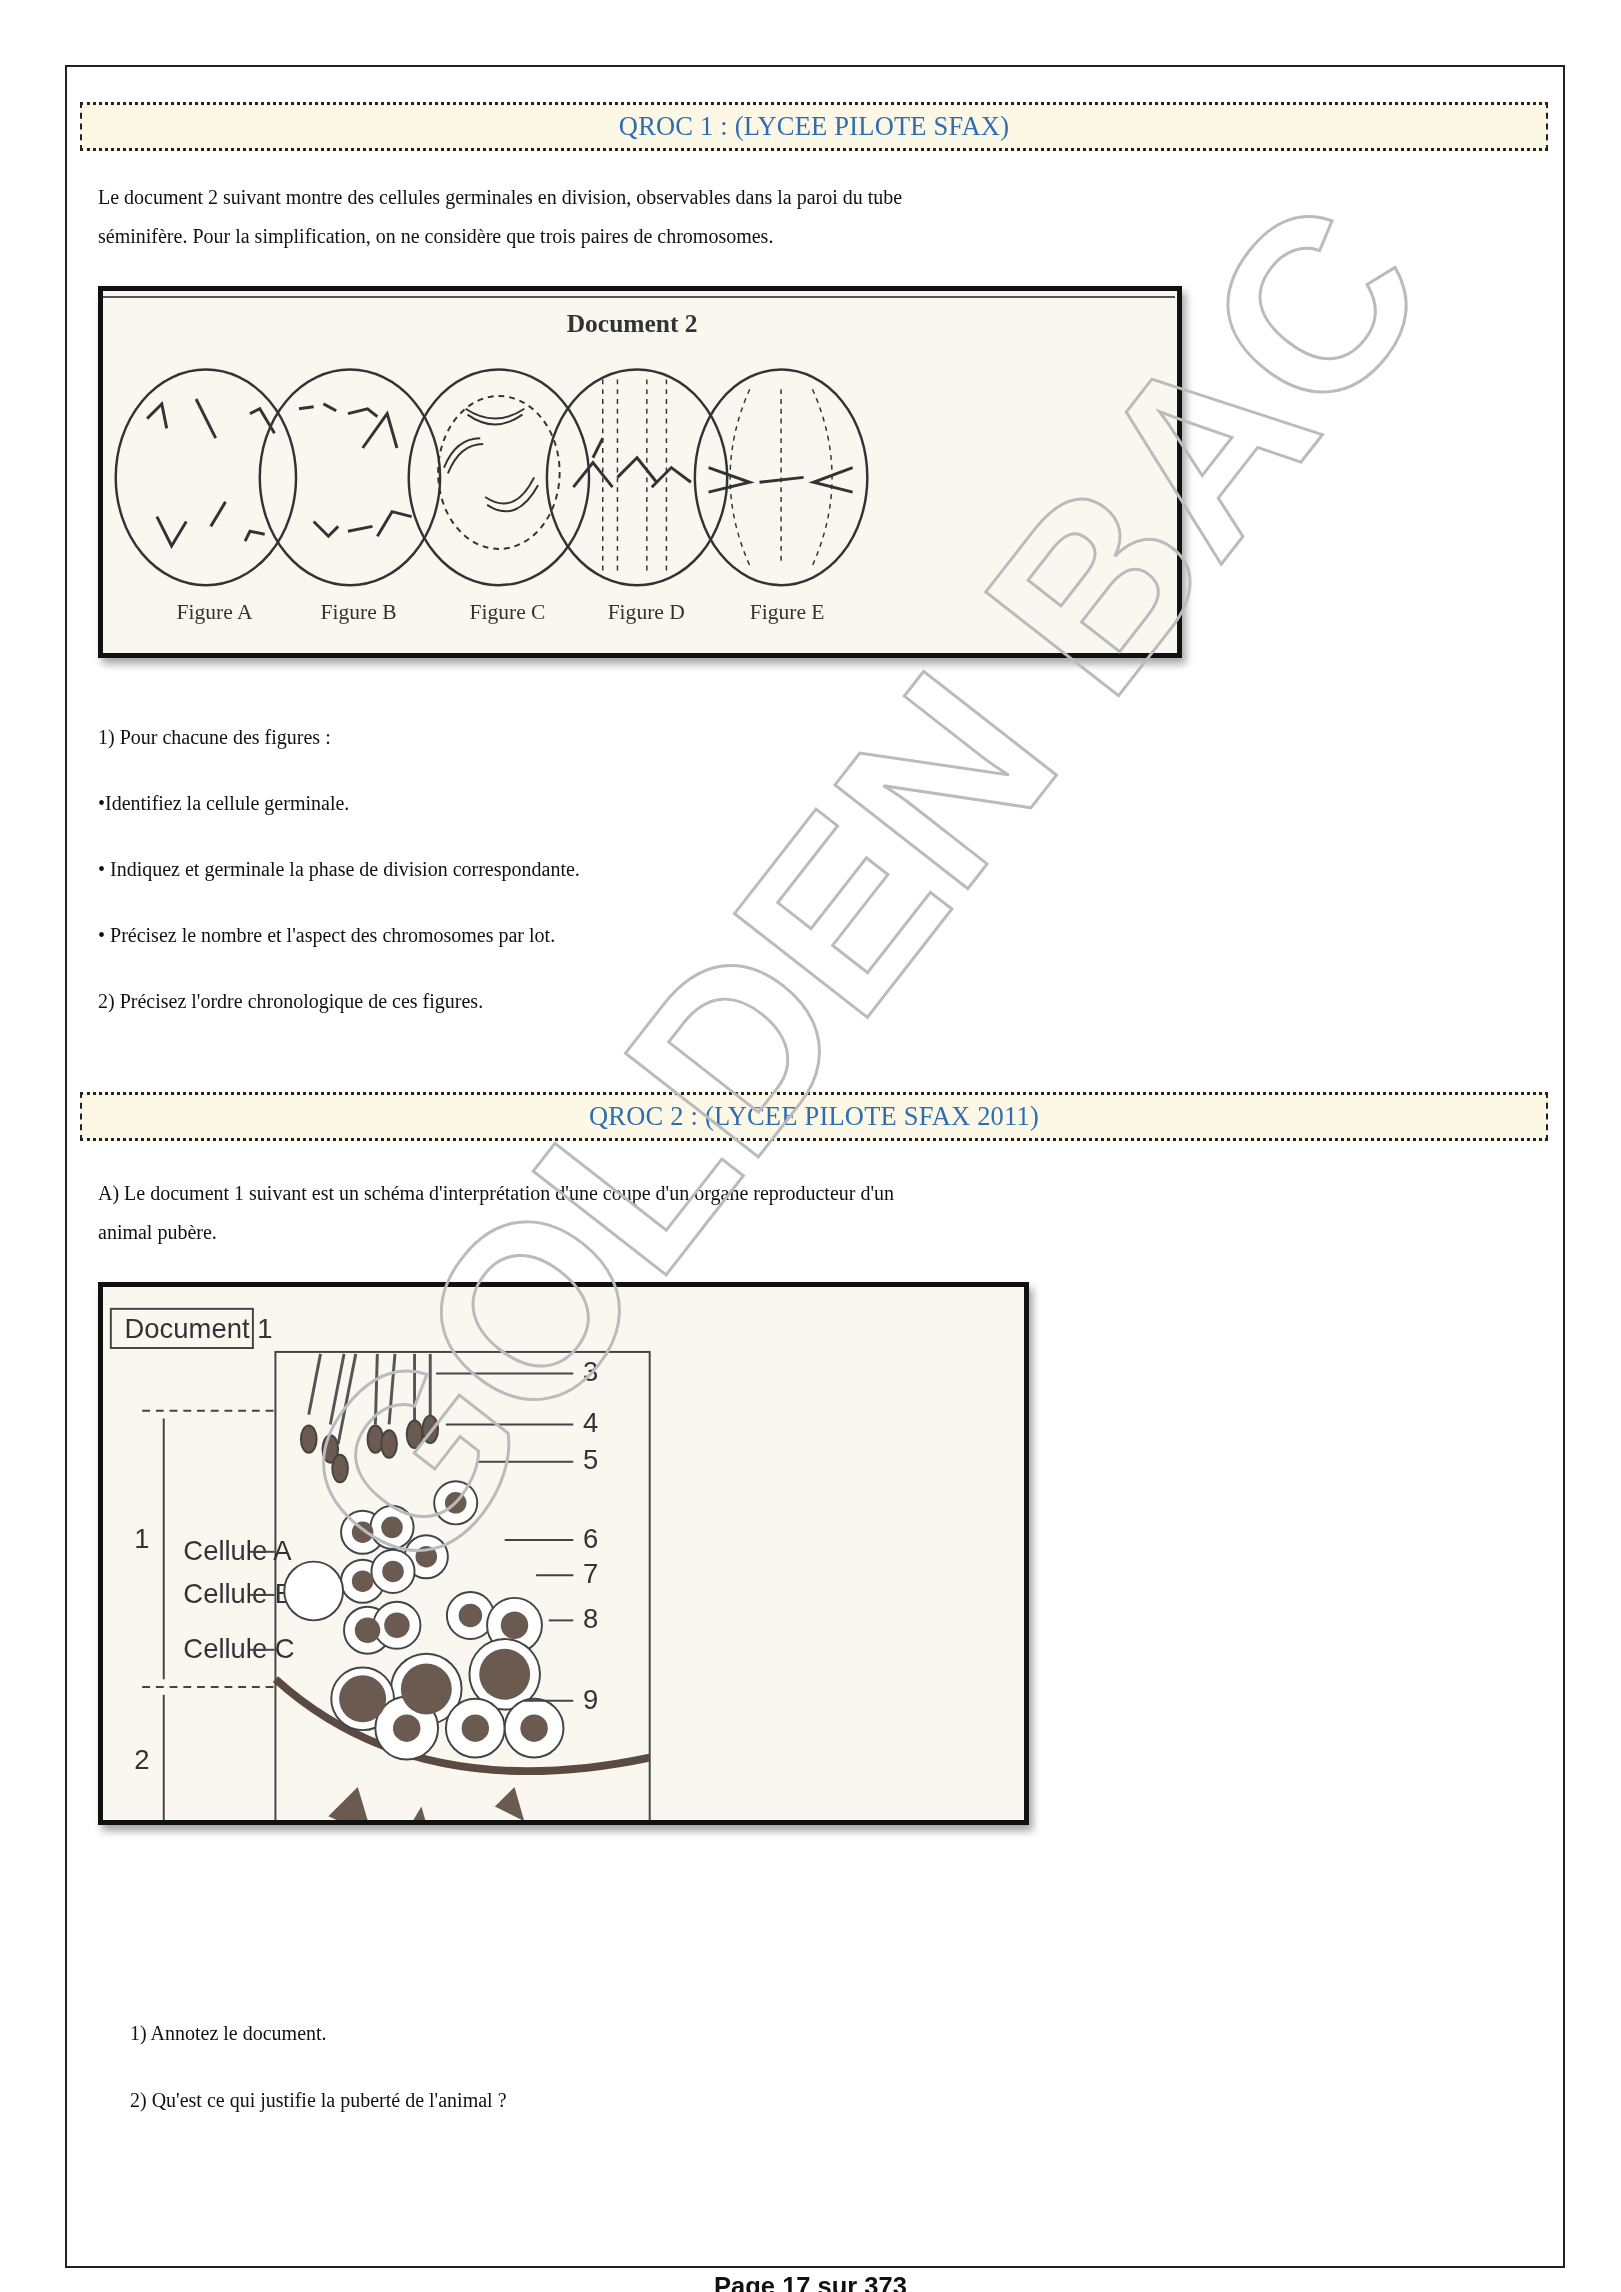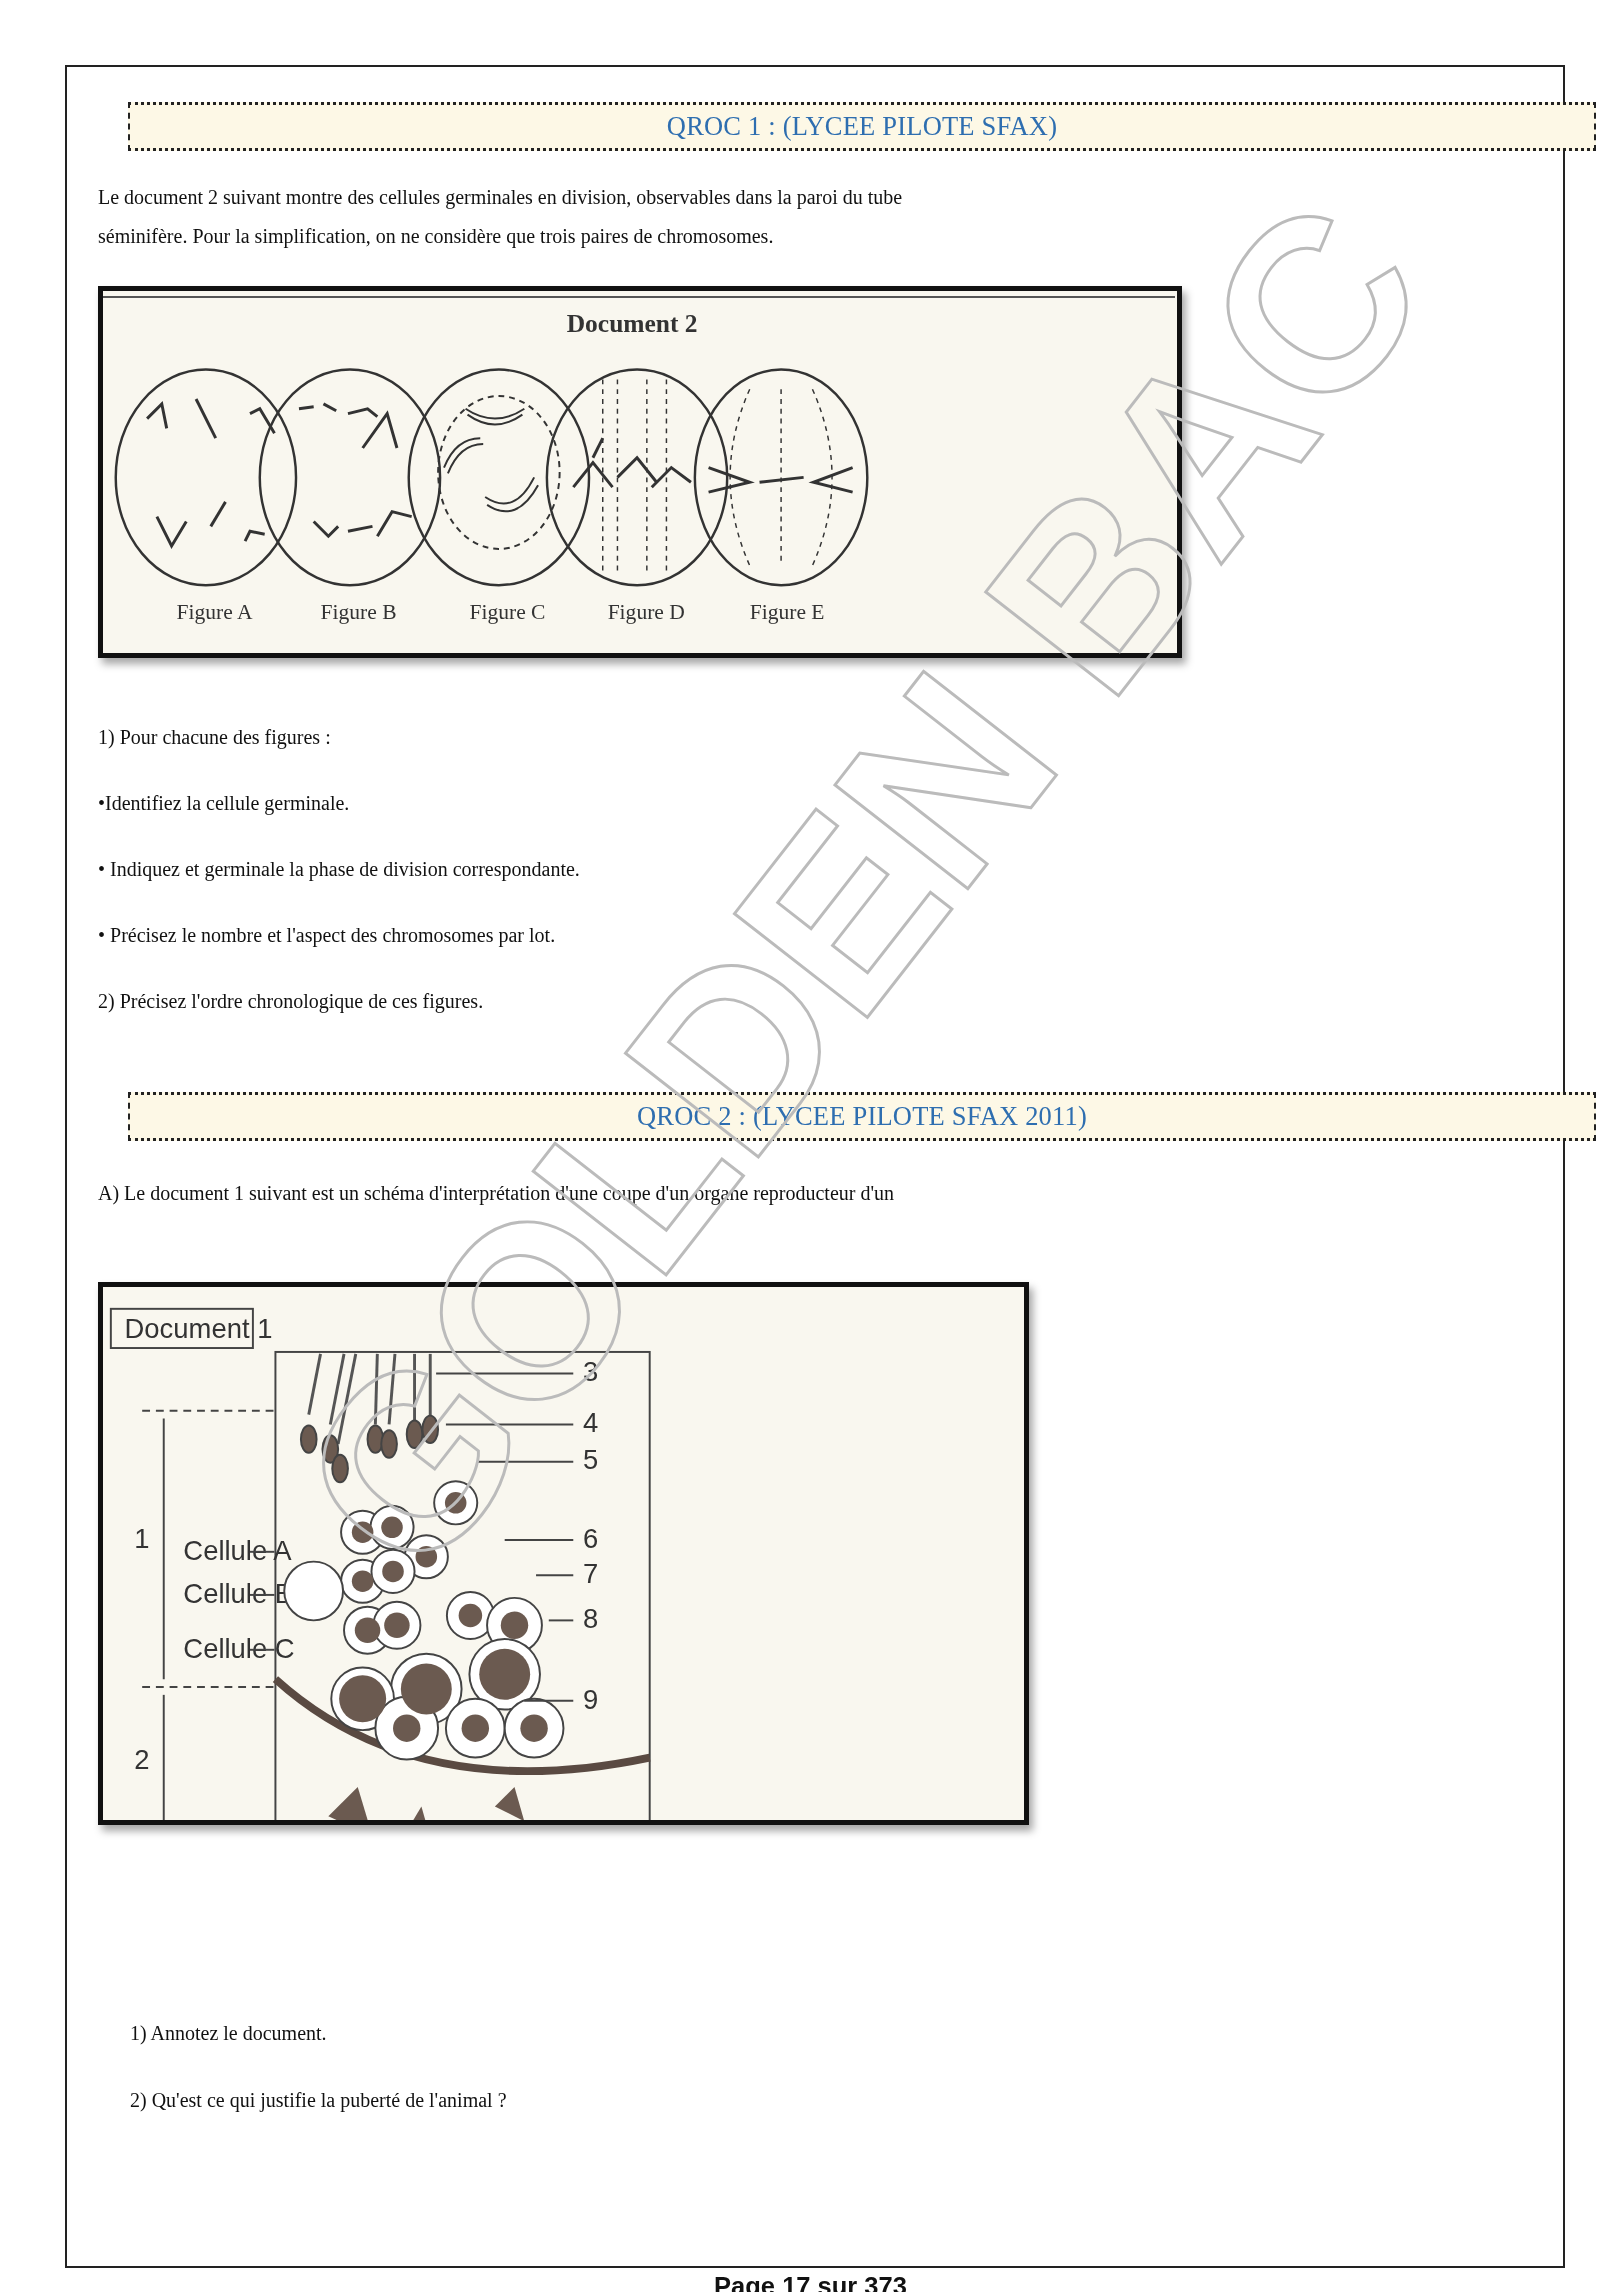--- a/index.html
+++ b/index.html
@@ -1,18 +1,18 @@
 <!DOCTYPE html>
 <html><head>
 <meta charset="utf-8">
 <style>
   html, body { margin: 0; padding: 0; background: #ffffff; }
   body { width: 1621px; height: 2293px; position: relative; overflow: hidden; font-family: "Liberation Serif", serif; color: #111; }
   .frame { position: absolute; left: 65px; top: 65px; width: 1500px; height: 2203px; border: 2px solid #222; box-sizing: border-box; }
-  .qroc-banner { position: absolute; left: 80px; width: 1468px; height: 49px; background: #fdf8e6; border-top: 3.9px dotted #222; border-bottom: 3.9px dotted #222; border-left: 2.9px dashed #222; border-right: 2.9px dashed #222; box-sizing: border-box; display: flex; align-items: center; justify-content: center; margin-left: 48px; }
+  .qroc-banner { position: absolute; left: 80px; width: 1468px; height: 49px; background: #fdf8e6; border-top: 3.9px dotted #222; border-bottom: 3.9px dotted #222; border-left: 2.9px dashed #222; border-right: 2.9px dashed #222; box-sizing: border-box; display: flex; align-items: center; justify-content: center; }
   .qroc-banner span { font-family: "Liberation Serif", serif; font-size: 26.5px; color: #2e6eb0; font-weight: normal; letter-spacing: 0.2px; }
   .para { position: absolute; left: 98px; font-size: 20px; line-height: 39px; }
   .wm { position: absolute; left: 0; top: 0; pointer-events: none; }
   .fig-box { position: absolute; background: #f9f7ef; border: 5.9px solid #111; box-shadow: 3.9px 5.9px 7.8px rgba(0,0,0,0.35); box-sizing: border-box; overflow: hidden; }
   .page-footer { position: absolute; top: 2272px; left: 0; width: 1621px; text-align: center; font-family: "Liberation Sans", sans-serif; font-weight: bold; font-size: 25.5px; margin-left: 0; }
   .fig-title { font-family: "Liberation Serif", serif; font-weight: bold; font-size: 26px; fill: #333; }
   .fig-label { font-family: "Liberation Serif", serif; font-size: 22px; fill: #333; }
   .doc1-label { font-family: "Liberation Sans", sans-serif; font-size: 28px; fill: #333; }
 </style>
 </head>
@@ -109,20 +109,21 @@
   <div>• Précisez le nombre et l'aspect des chromosomes par lot.</div>
   <div>2) Précisez l'ordre chronologique de ces figures.</div>
 </div>
 
 <div class="qroc-banner" style="top:1092px;">
   <span>QROC 2 : (LYCEE PILOTE SFAX 2011)</span>
 </div>
 
 <div class="para" style="top:1174px;">
   <div>A) Le document 1 suivant est un schéma d'interprétation d'une coupe d'un organe reproducteur d'un</div>
+  <div>animal pubère.</div>
 </div>
 
 <div class="fig-box" style="left:98px; top:1282px; width:931px; height:543px;">
   <svg width="919" height="608" viewBox="0 0 938 620">
     <rect x="8" y="22" width="145" height="40" fill="none" stroke="#444" stroke-width="2"></rect>
     <text x="22" y="52" class="doc1-label">Document 1</text>
 
     <rect x="176" y="66" width="382" height="520" fill="none" stroke="#444" stroke-width="2"></rect>
 
     <g stroke="#444" stroke-width="2" stroke-dasharray="8,6">

